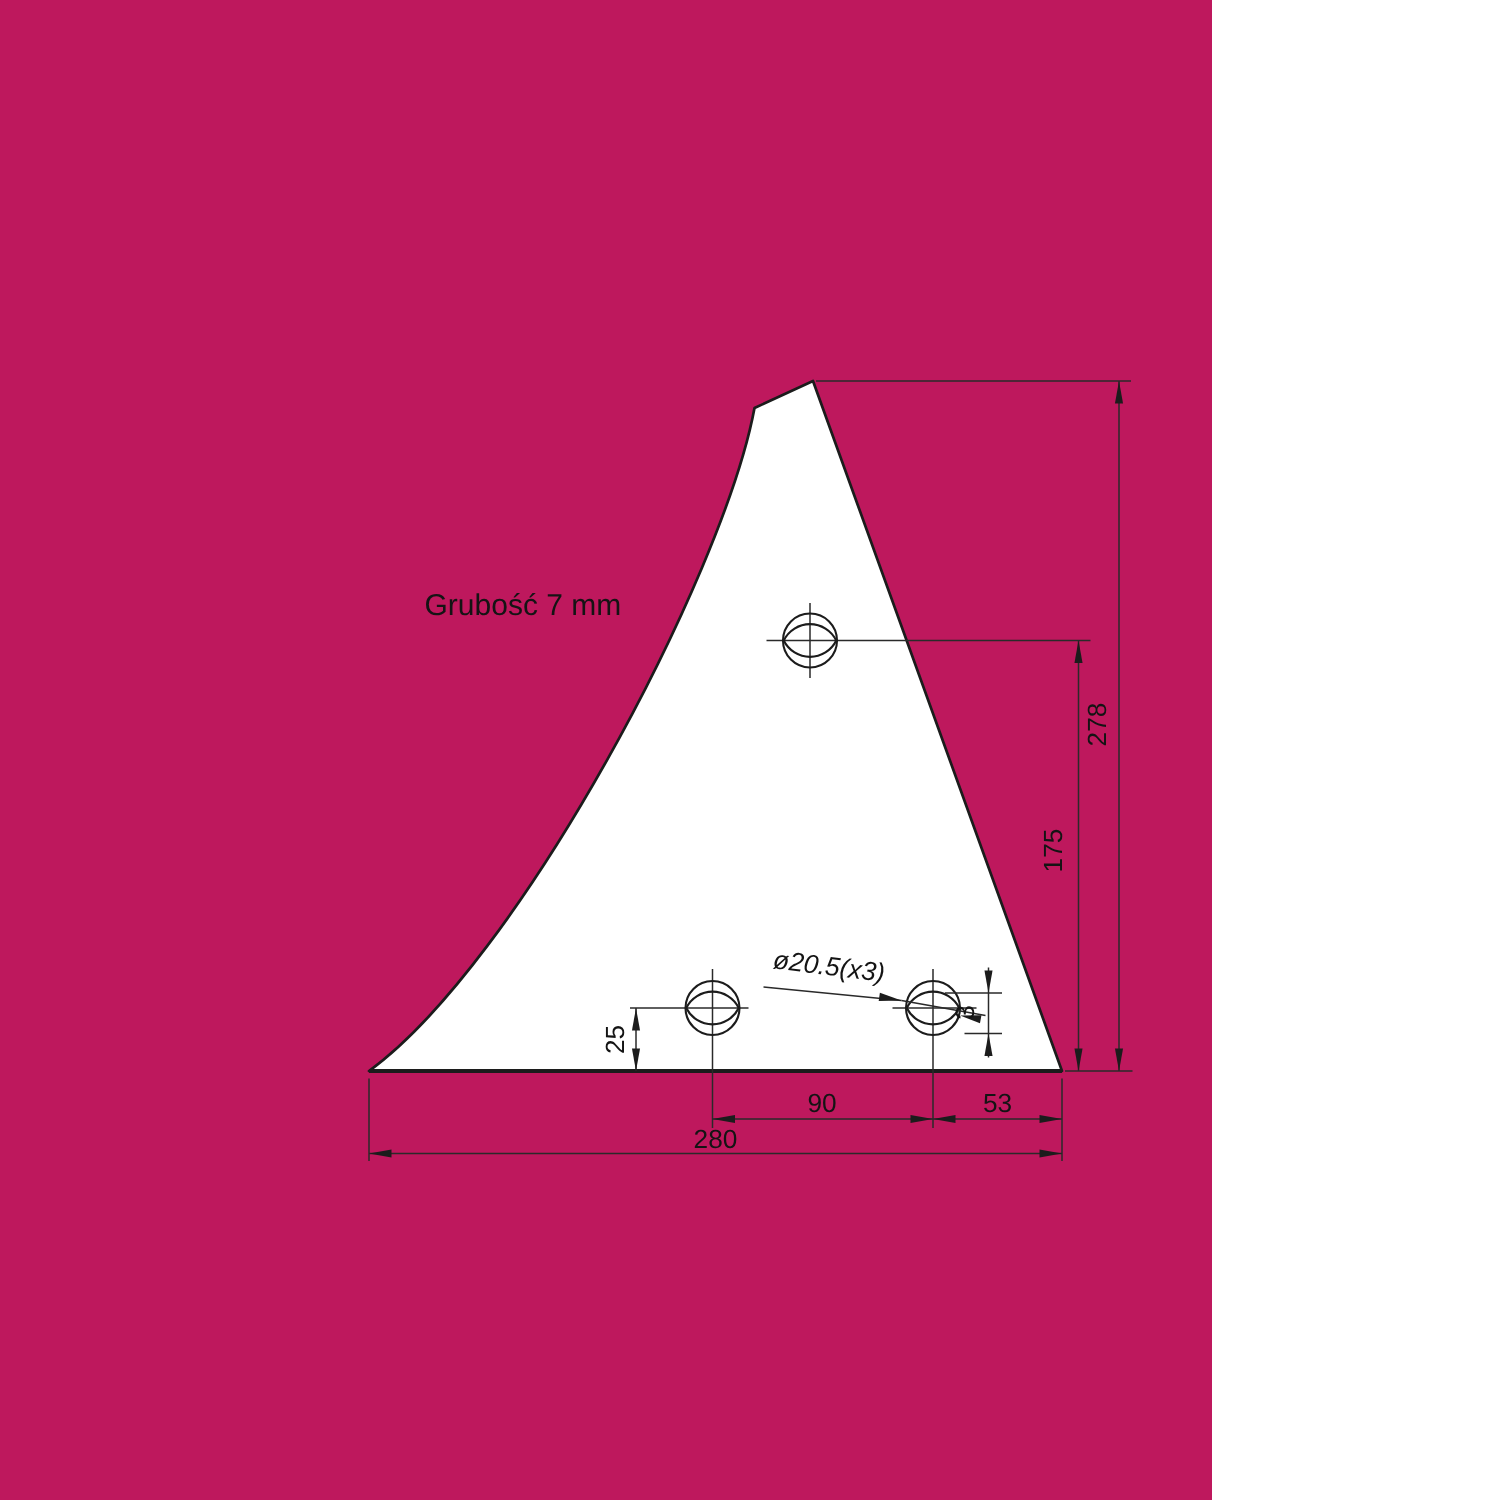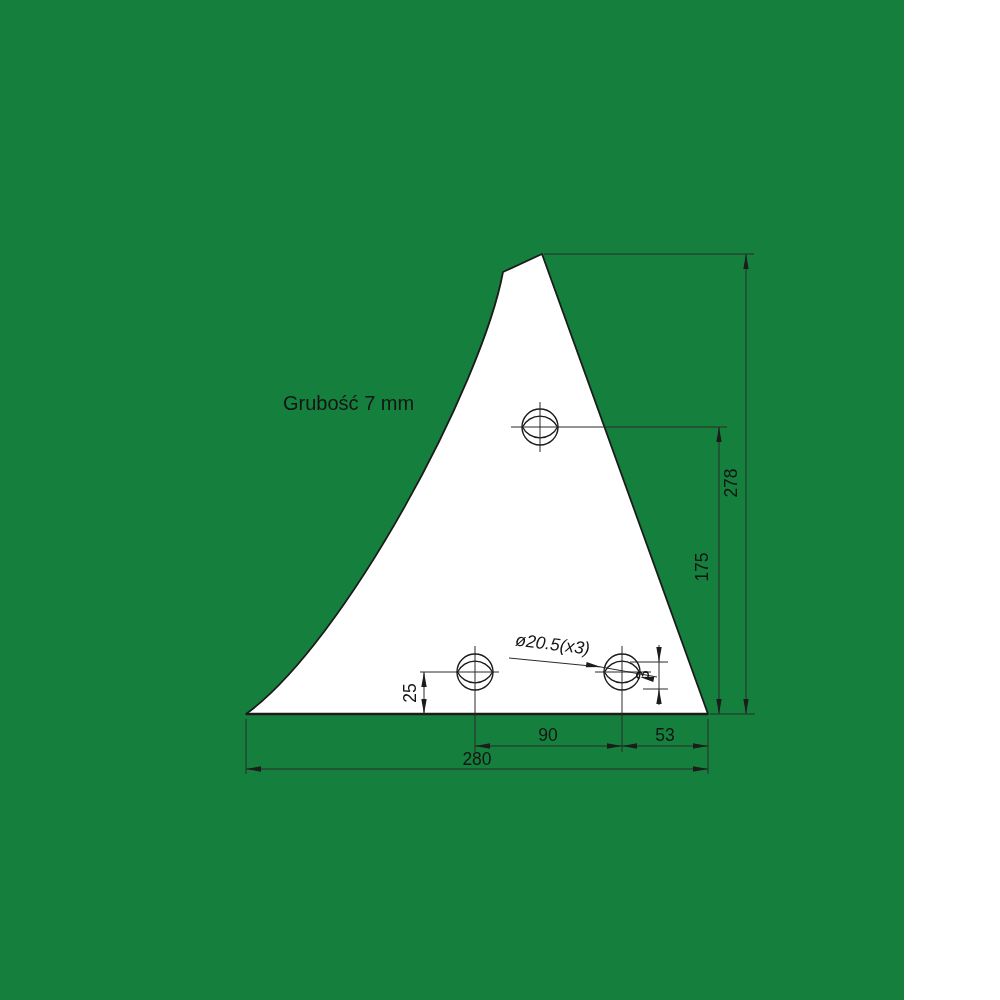--- a/index.html
+++ b/index.html
@@ -1,17 +1,17 @@
 <!DOCTYPE html>
 <html><head>
 <meta charset="utf-8">
 <style>
   html,body{margin:0;padding:0;background:#ffffff;}
   #canvas{
-    position:relative;width:904px;height:1000px;background:#15803d;overflow:hidden;
+    position:relative;width:808px;height:1000px;background:#be185d;overflow:hidden;
     font-family:"Liberation Sans",sans-serif;
     text-align:center;
   }
   svg{display:block}
   .outline{fill:#ffffff;stroke:#1c1c1c;stroke-width:1.8;stroke-linejoin:round;}
   .baseline{stroke:#1c1c1c;stroke-width:2.6;}
   .hole{fill:none;stroke:#1c1c1c;stroke-width:1.4;}
   .thin{fill:none;stroke:#2a2a2a;stroke-width:1;}
   .arr{fill:#1c1c1c;stroke:none;}
   text{fill:#141414;font-size:17.5px;font-family:"Liberation Sans",sans-serif;}

